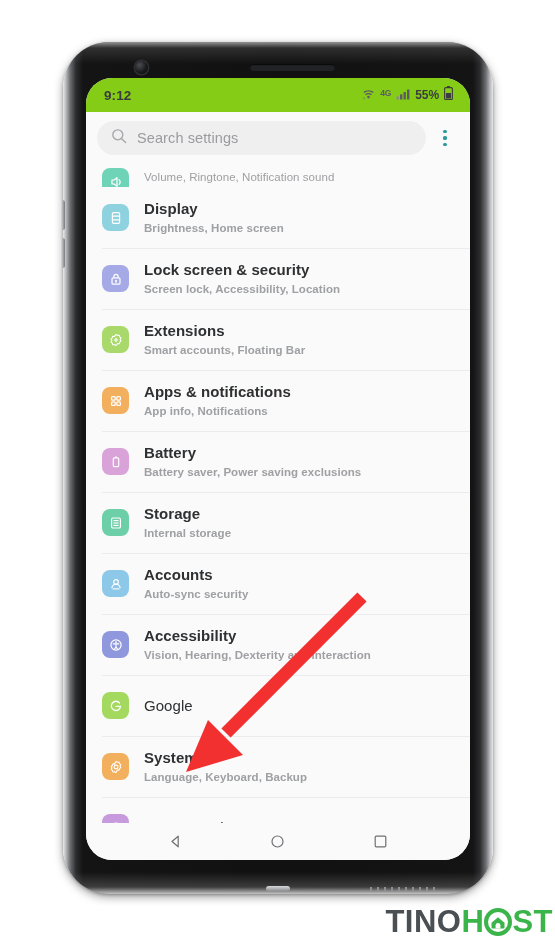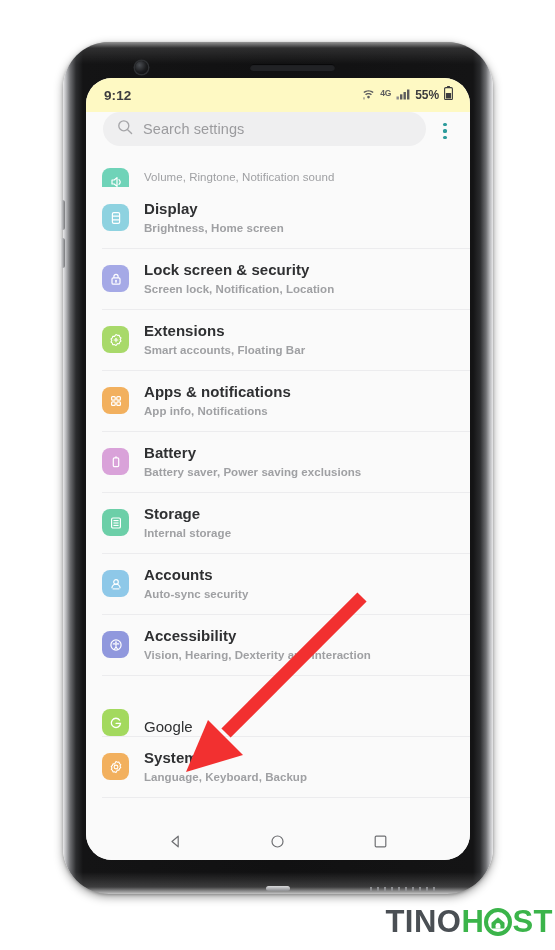--- a/index.html
+++ b/index.html
@@ -98,21 +98,21 @@
     border-radius: 26px;
     background: #fafafa;
     overflow: hidden;
     z-index: 4;
   }
 
   
   #status-bar {
     position: relative;
     height: 34px;
-    background: #fef9c3;
+    background: #84cc16;
     display: flex;
     align-items: center;
     justify-content: space-between;
     padding: 0 17px 0 18px;
     box-sizing: border-box;
   }
   #status-time {
     font-size: 13.5px;
     color: #3c3c3e;
     font-weight: 600;
@@ -136,22 +136,22 @@
     font-size: 12px;
     font-weight: 600;
     color: #3c3c3e;
     letter-spacing: -.1px;
   }
 
   
   #search-row {
     height: 52px;
     display: flex;
-    align-items: flex-start;
-    padding: 0 6px 0 17px;
+    align-items: center;
+    padding: 0 6px 0 11px;
     background: #fafafa;
   }
   #search-bar {
     flex: 1;
     height: 34px;
     background: #efeff0;
     border-radius: 18px;
     display: flex;
     align-items: center;
     padding: 0 14px;
@@ -188,21 +188,21 @@
     overflow: hidden;
   }
   .list-item {
     position: relative;
     display: flex;
     align-items: center;
     padding-left: 16px;
     box-sizing: border-box;
   }
   .list-item.with-sub { height: 61px; font-weight: bold; }
-  .list-item.no-sub   { height: 61px; align-items: flex-end; }
+  .list-item.no-sub   { height: 61px; }
   .list-item + .list-item::before {
     content: "";
     position: absolute;
     left: 16px;
     right: 0;
     top: 0;
     height: 1px;
     background: #ececee;
   }
   .item-icon {
@@ -402,21 +402,21 @@
       <div class="item-icon" style="background:#a5a9e6">
         <svg width="16" height="16" viewBox="0 0 16 16">
           <rect x="4" y="6.8" width="8" height="6.4" rx="1.3" fill="none" stroke="#fff" stroke-width="1.2"></rect>
           <path d="M5.9 6.8V5.4a2.1 2.1 0 014.2 0v1.4" fill="none" stroke="#fff" stroke-width="1.2"></path>
           <circle cx="8" cy="9.6" r="0.95" fill="#fff"></circle>
           <line x1="8" y1="10.2" x2="8" y2="11.5" stroke="#fff" stroke-width="1.1" stroke-linecap="round"></line>
         </svg>
       </div>
       <div class="item-text">
         <span class="item-title">Lock screen &amp; security</span>
-        <span class="item-sub">Screen lock, Notification, Location</span>
+        <span class="item-sub">Screen lock, Accessibility, Location</span>
       </div>
     </div>
 
     <div class="list-item with-sub">
       <div class="item-icon" style="background:#a8d96a">
         <svg width="16" height="16" viewBox="0 0 16 16">
           <path d="M8 2.5l1.5.9 1.7-.2.5 1.7 1.3 1.1-.8 1.5.8 1.5-1.3 1.1-.5 1.7-1.7-.2L8 13.5l-1.5-.9-1.7.2-.5-1.7L3 10l.8-1.5L3 7l1.3-1.1.5-1.7 1.7.2z" fill="none" stroke="#fff" stroke-width="1.1" stroke-linejoin="round"></path>
           <line x1="8" y1="6.2" x2="8" y2="9.8" stroke="#fff" stroke-width="1.1" stroke-linecap="round"></line>
           <line x1="6.2" y1="8" x2="9.8" y2="8" stroke="#fff" stroke-width="1.1" stroke-linecap="round"></line>
         </svg>

